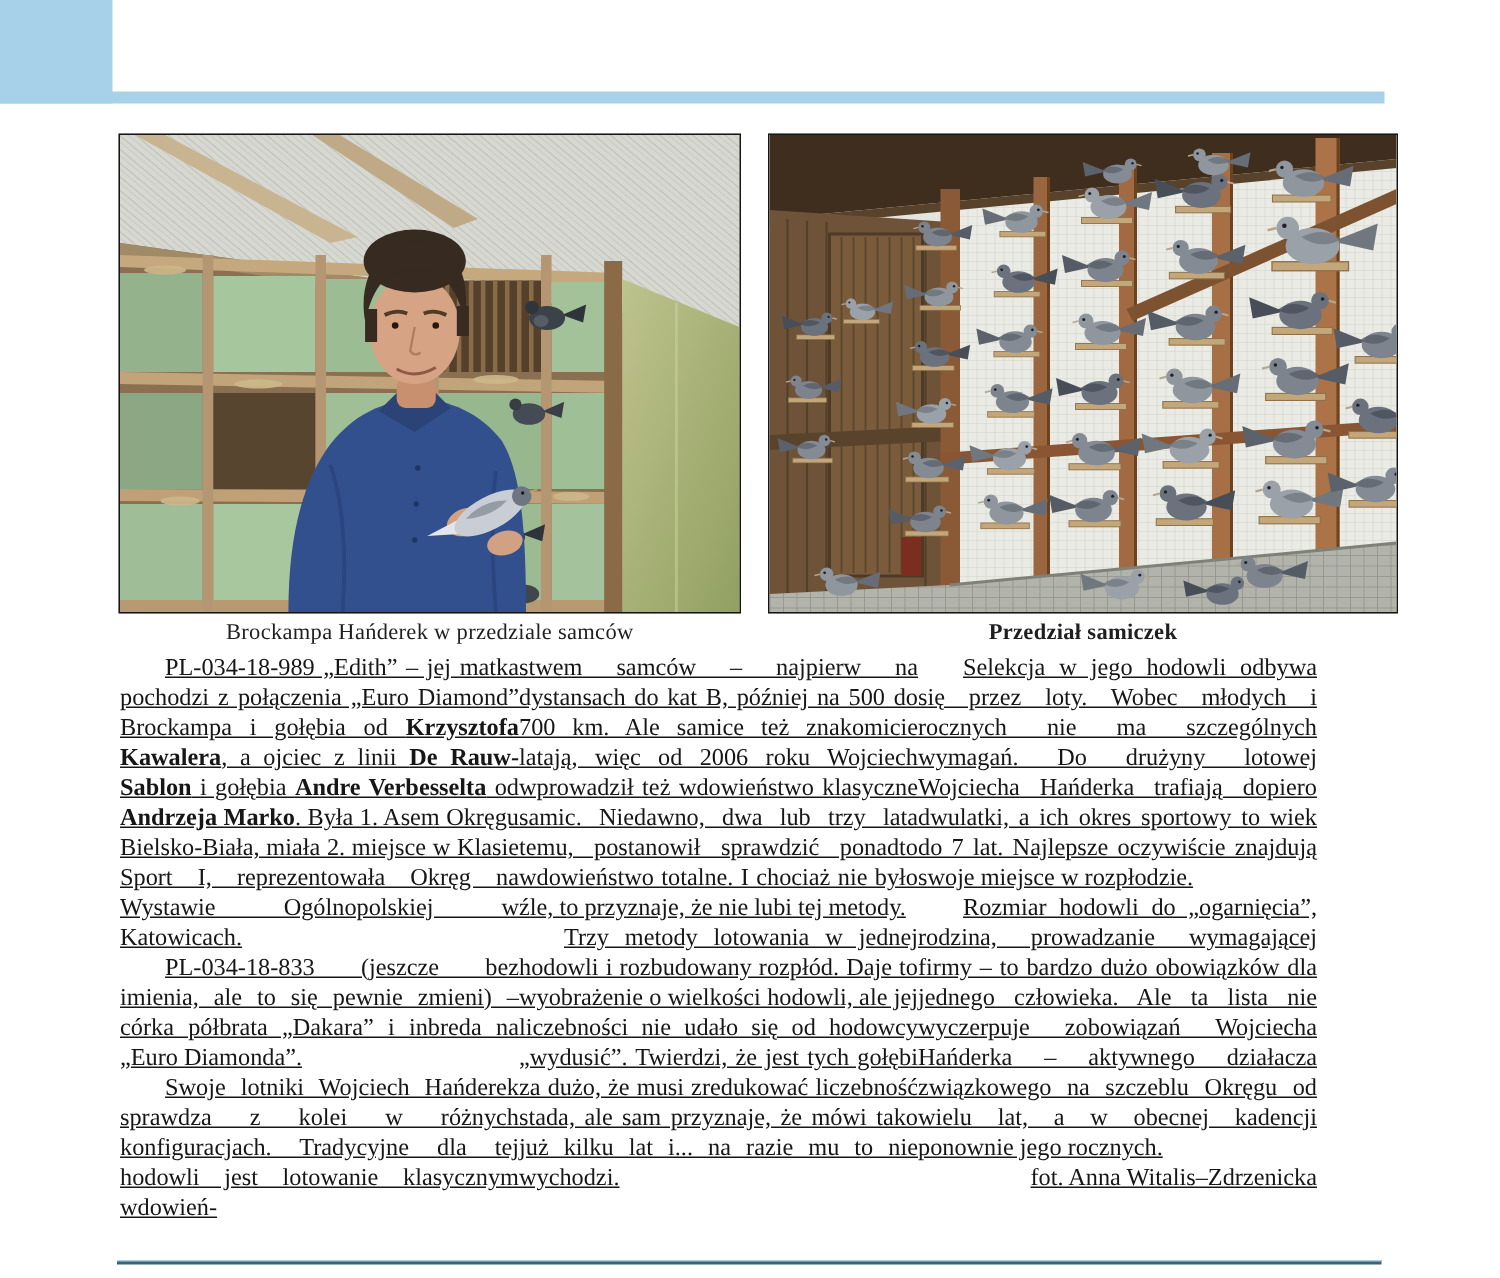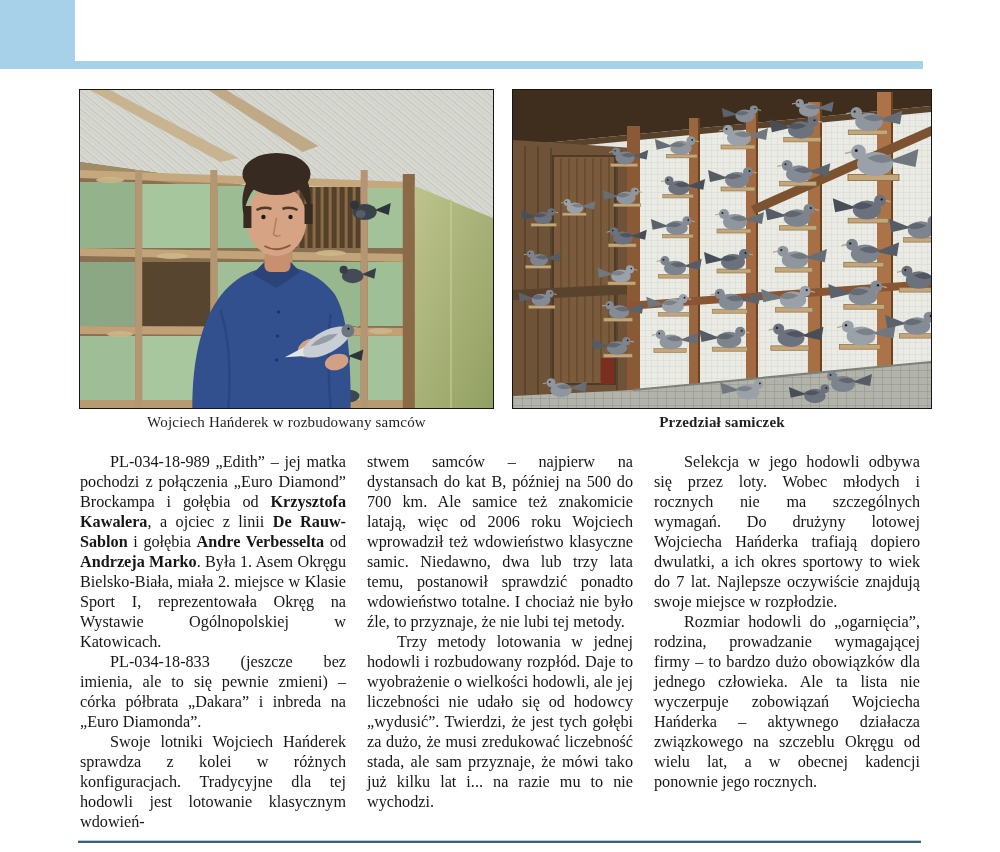--- a/index.html
+++ b/index.html
@@ -12,21 +12,21 @@
   .top-band{position:absolute;left:0;top:61px;width:923px;height:8px;background:#a7d1e8;}
   .photo{position:absolute;top:89px;width:413px;height:318px;border:1px solid #151515;
          background:#cfcfc8;overflow:hidden;margin:0;padding:0;}
   .photo-left{left:79px;}
   .photo-right{left:512px;width:418px;}
   .photo svg{display:block;width:100%;height:100%;}
   .caption{position:absolute;top:414px;font-size:15px;color:#1f1f1f;text-align:center;
            letter-spacing:.2px;}
   .caption-left{left:79px;width:415px;}
   .caption-right{left:512px;width:420px;font-weight:bold;}
-  .columns{position:absolute;left:80px;top:452px;width:840px;display:flex;gap:21px;}
+  .columns{position:absolute;left:80px;top:435px;width:840px;display:flex;text-decoration:underline;}
   .col{width:266px;font-size:16.2px;line-height:20px;text-align:justify;}
   .col p{margin:0;}
   .col p.indent{text-indent:30px;}
   .col b{font-weight:bold;}
   .credit{text-align:right;margin-top:0;}
   .footer-rule{position:absolute;left:78px;top:840px;width:843px;height:2px;
                background:#3f6273;border-top:1px solid #a9cfe3;}
 </style>
 </head>
 <body>
@@ -601,33 +601,34 @@
             <ellipse rx="12" ry="8" fill="#6b727d"></ellipse>
             <path d="M-5,-4 Q5,-9 13,-3 Q4,2 -5,-4" fill="#474e58" opacity="0.75"></path>
             <circle cx="-11" cy="-8" r="5" fill="#6b727d"></circle>
             <circle cx="-12.5" cy="-9" r="1" fill="#1e2126"></circle>
             <path d="M-16,-8 L-20,-7" stroke="#b9a58a" stroke-width="1.2"></path>
           </g>
         </g>
     </svg>
   </figure>
 
-  <div class="caption caption-left">Wojciech Hańderek w rozbudowany samców</div>
+  <div class="caption caption-left">Brockampa Hańderek w przedziale samców</div>
   <div class="caption caption-right">Przedział samiczek</div>
 
   <div class="columns">
     <div class="col">
         <p class="indent"><span>PL-034-18-989 „Edith” – jej matka pochodzi z połączenia „Euro Diamond” Brockampa i gołębia od </span><b>Krzysztofa Kawalera</b><span>, a ojciec z linii </span><b>De Rauw-Sablon</b><span> i gołębia </span><b>Andre Verbesselta</b><span> od </span><b>Andrzeja Marko</b><span>. Była 1. Asem Okręgu Bielsko-Biała, miała 2. miejsce w Klasie Sport I, reprezentowała Okręg na Wystawie Ogólnopolskiej w Katowicach.</span></p>
         <p class="indent"><span>PL-034-18-833 (jeszcze bez imienia, ale to się pewnie zmieni) – córka półbrata „Dakara” i inbreda na „Euro Diamonda”.</span></p>
         <p class="indent"><span>Swoje lotniki Wojciech Hańderek sprawdza z kolei w różnych konfiguracjach. Tradycyjne dla tej hodowli jest lotowanie klasycznym wdowień-</span></p>
       </div>
     <div class="col">
         <p class=""><span>stwem samców – najpierw na dystansach do kat B, później na 500 do 700 km. Ale samice też znakomicie latają, więc od 2006 roku Wojciech wprowadził też wdowieństwo klasyczne samic. Niedawno, dwa lub trzy lata temu, postanowił sprawdzić ponadto wdowieństwo totalne. I chociaż nie było źle, to przyznaje, że nie lubi tej metody.</span></p>
         <p class="indent"><span>Trzy metody lotowania w jednej hodowli i rozbudowany rozpłód. Daje to wyobrażenie o wielkości hodowli, ale jej liczebności nie udało się od hodowcy „wydusić”. Twierdzi, że jest tych gołębi za dużo, że musi zredukować liczebność stada, ale sam przyznaje, że mówi tako już kilku lat i... na razie mu to nie wychodzi.</span></p>
       </div>
     <div class="col">
         <p class="indent"><span>Selekcja w jego hodowli odbywa się przez loty. Wobec młodych i rocznych nie ma szczególnych wymagań. Do drużyny lotowej Wojciecha Hańderka trafiają dopiero dwulatki, a ich okres sportowy to wiek do 7 lat. Najlepsze oczywiście znajdują swoje miejsce w rozpłodzie.</span></p>
         <p class="indent"><span>Rozmiar hodowli do „ogarnięcia”, rodzina, prowadzanie wymagającej firmy – to bardzo dużo obowiązków dla jednego człowieka. Ale ta lista nie wyczerpuje zobowiązań Wojciecha Hańderka – aktywnego działacza związkowego na szczeblu Okręgu od wielu lat, a w obecnej kadencji ponownie jego rocznych.</span></p>
+        <p class="credit">fot. Anna Witalis–Zdrzenicka</p>
       </div>
   </div>
 
   <div class="footer-rule"></div>
 </div>
 
 </body></html>

